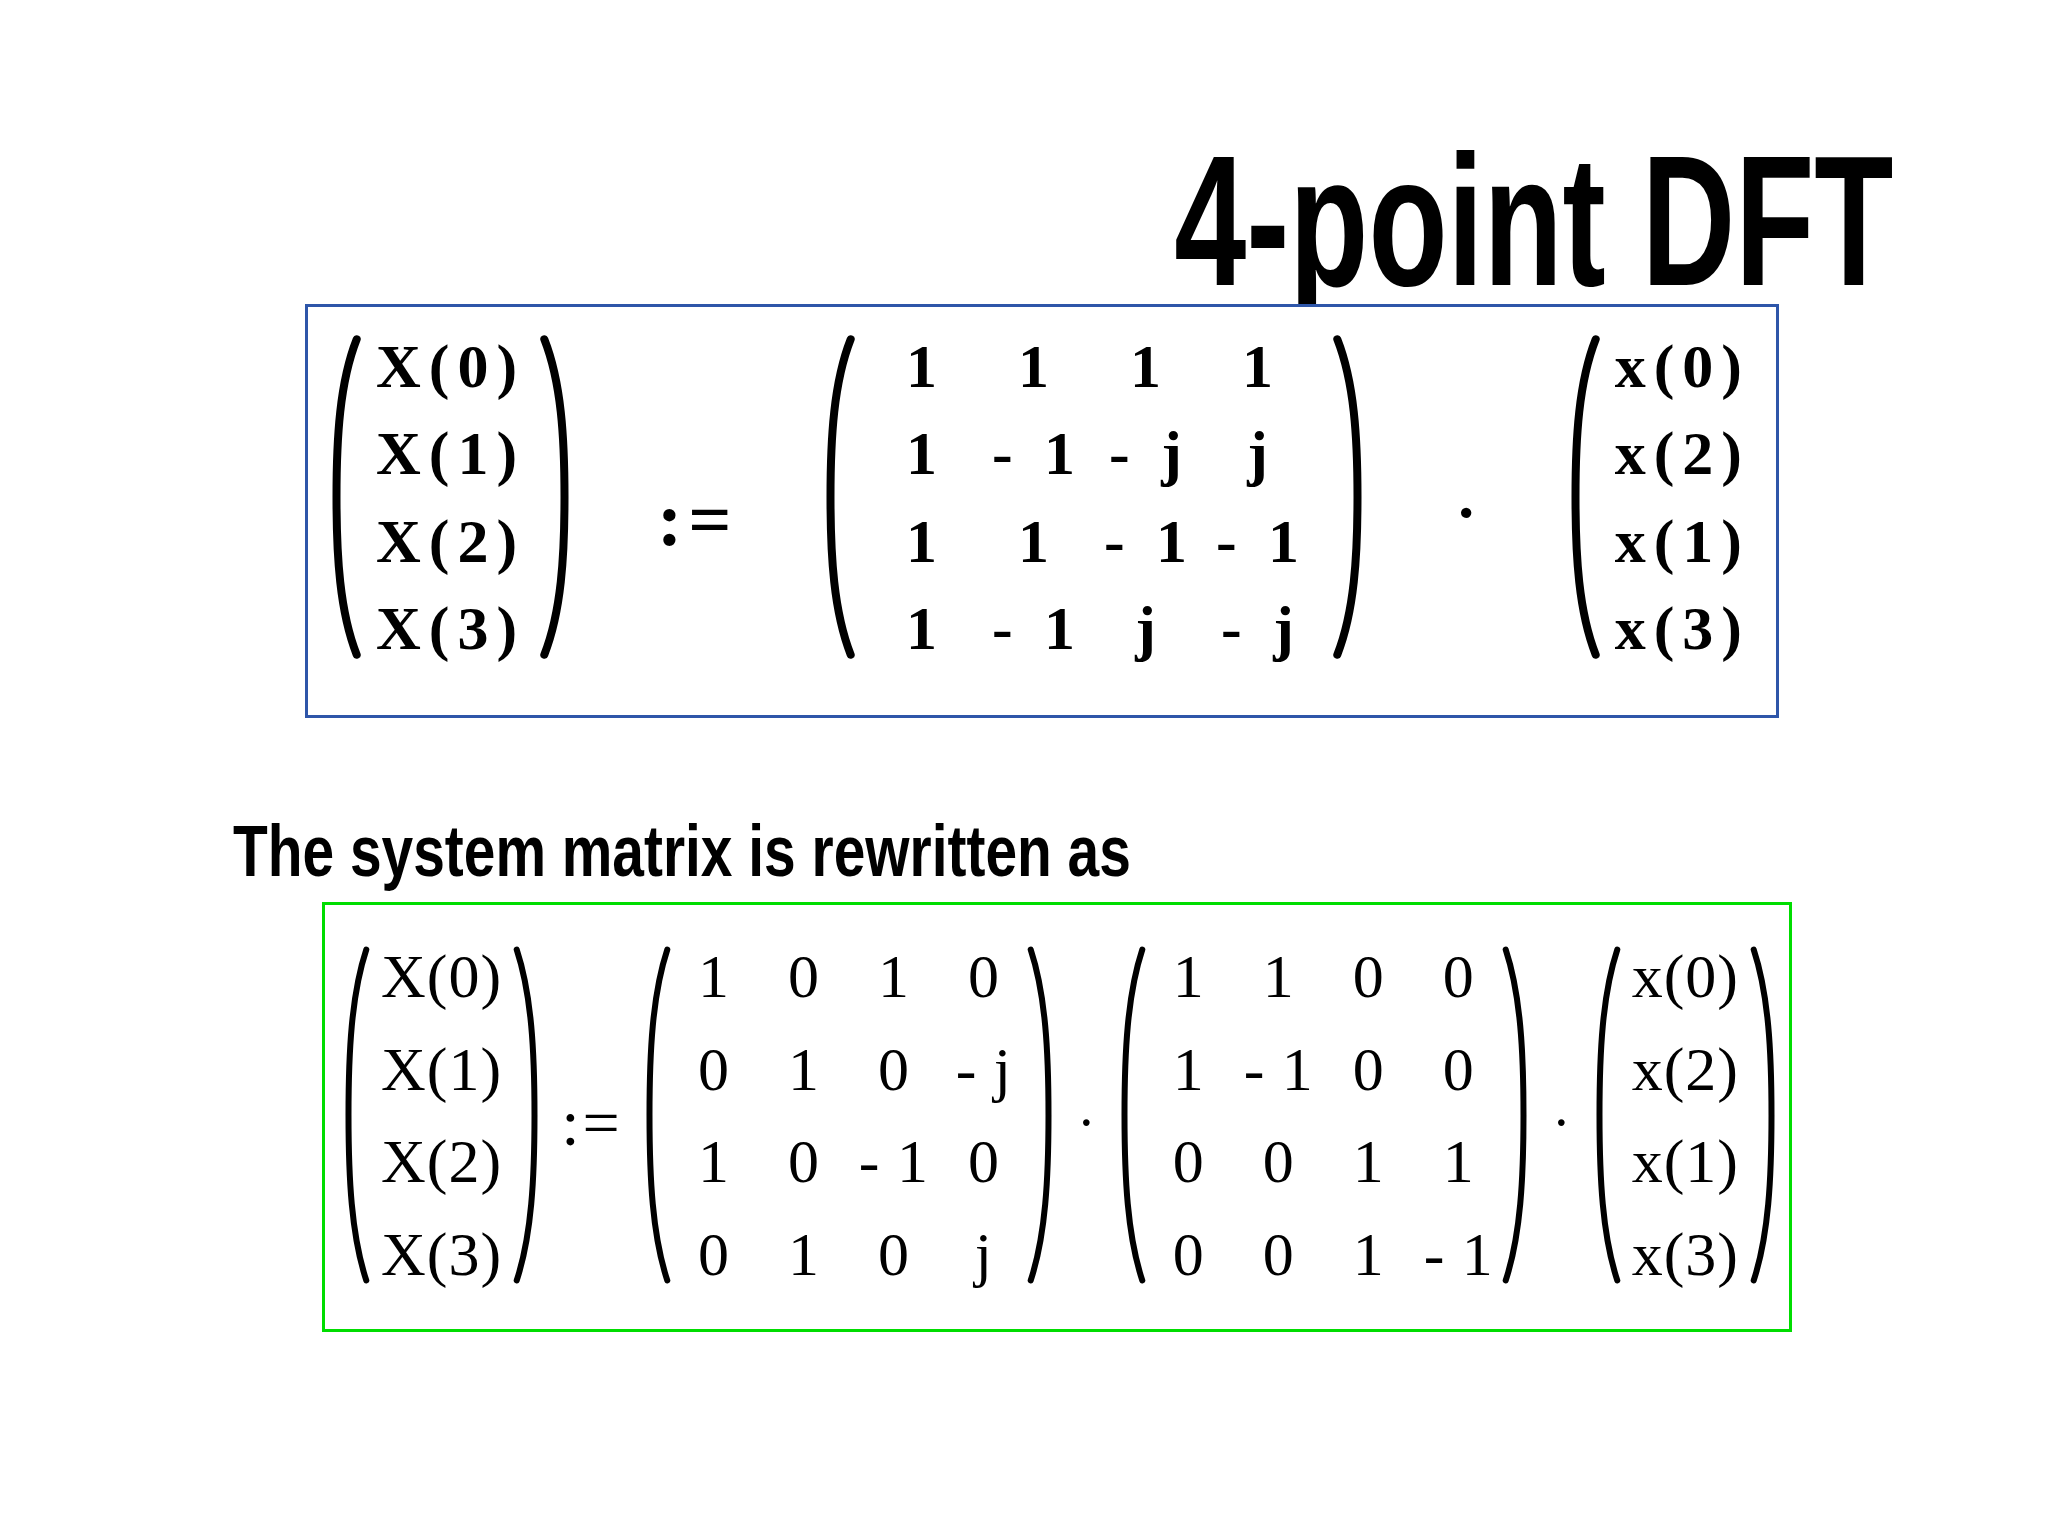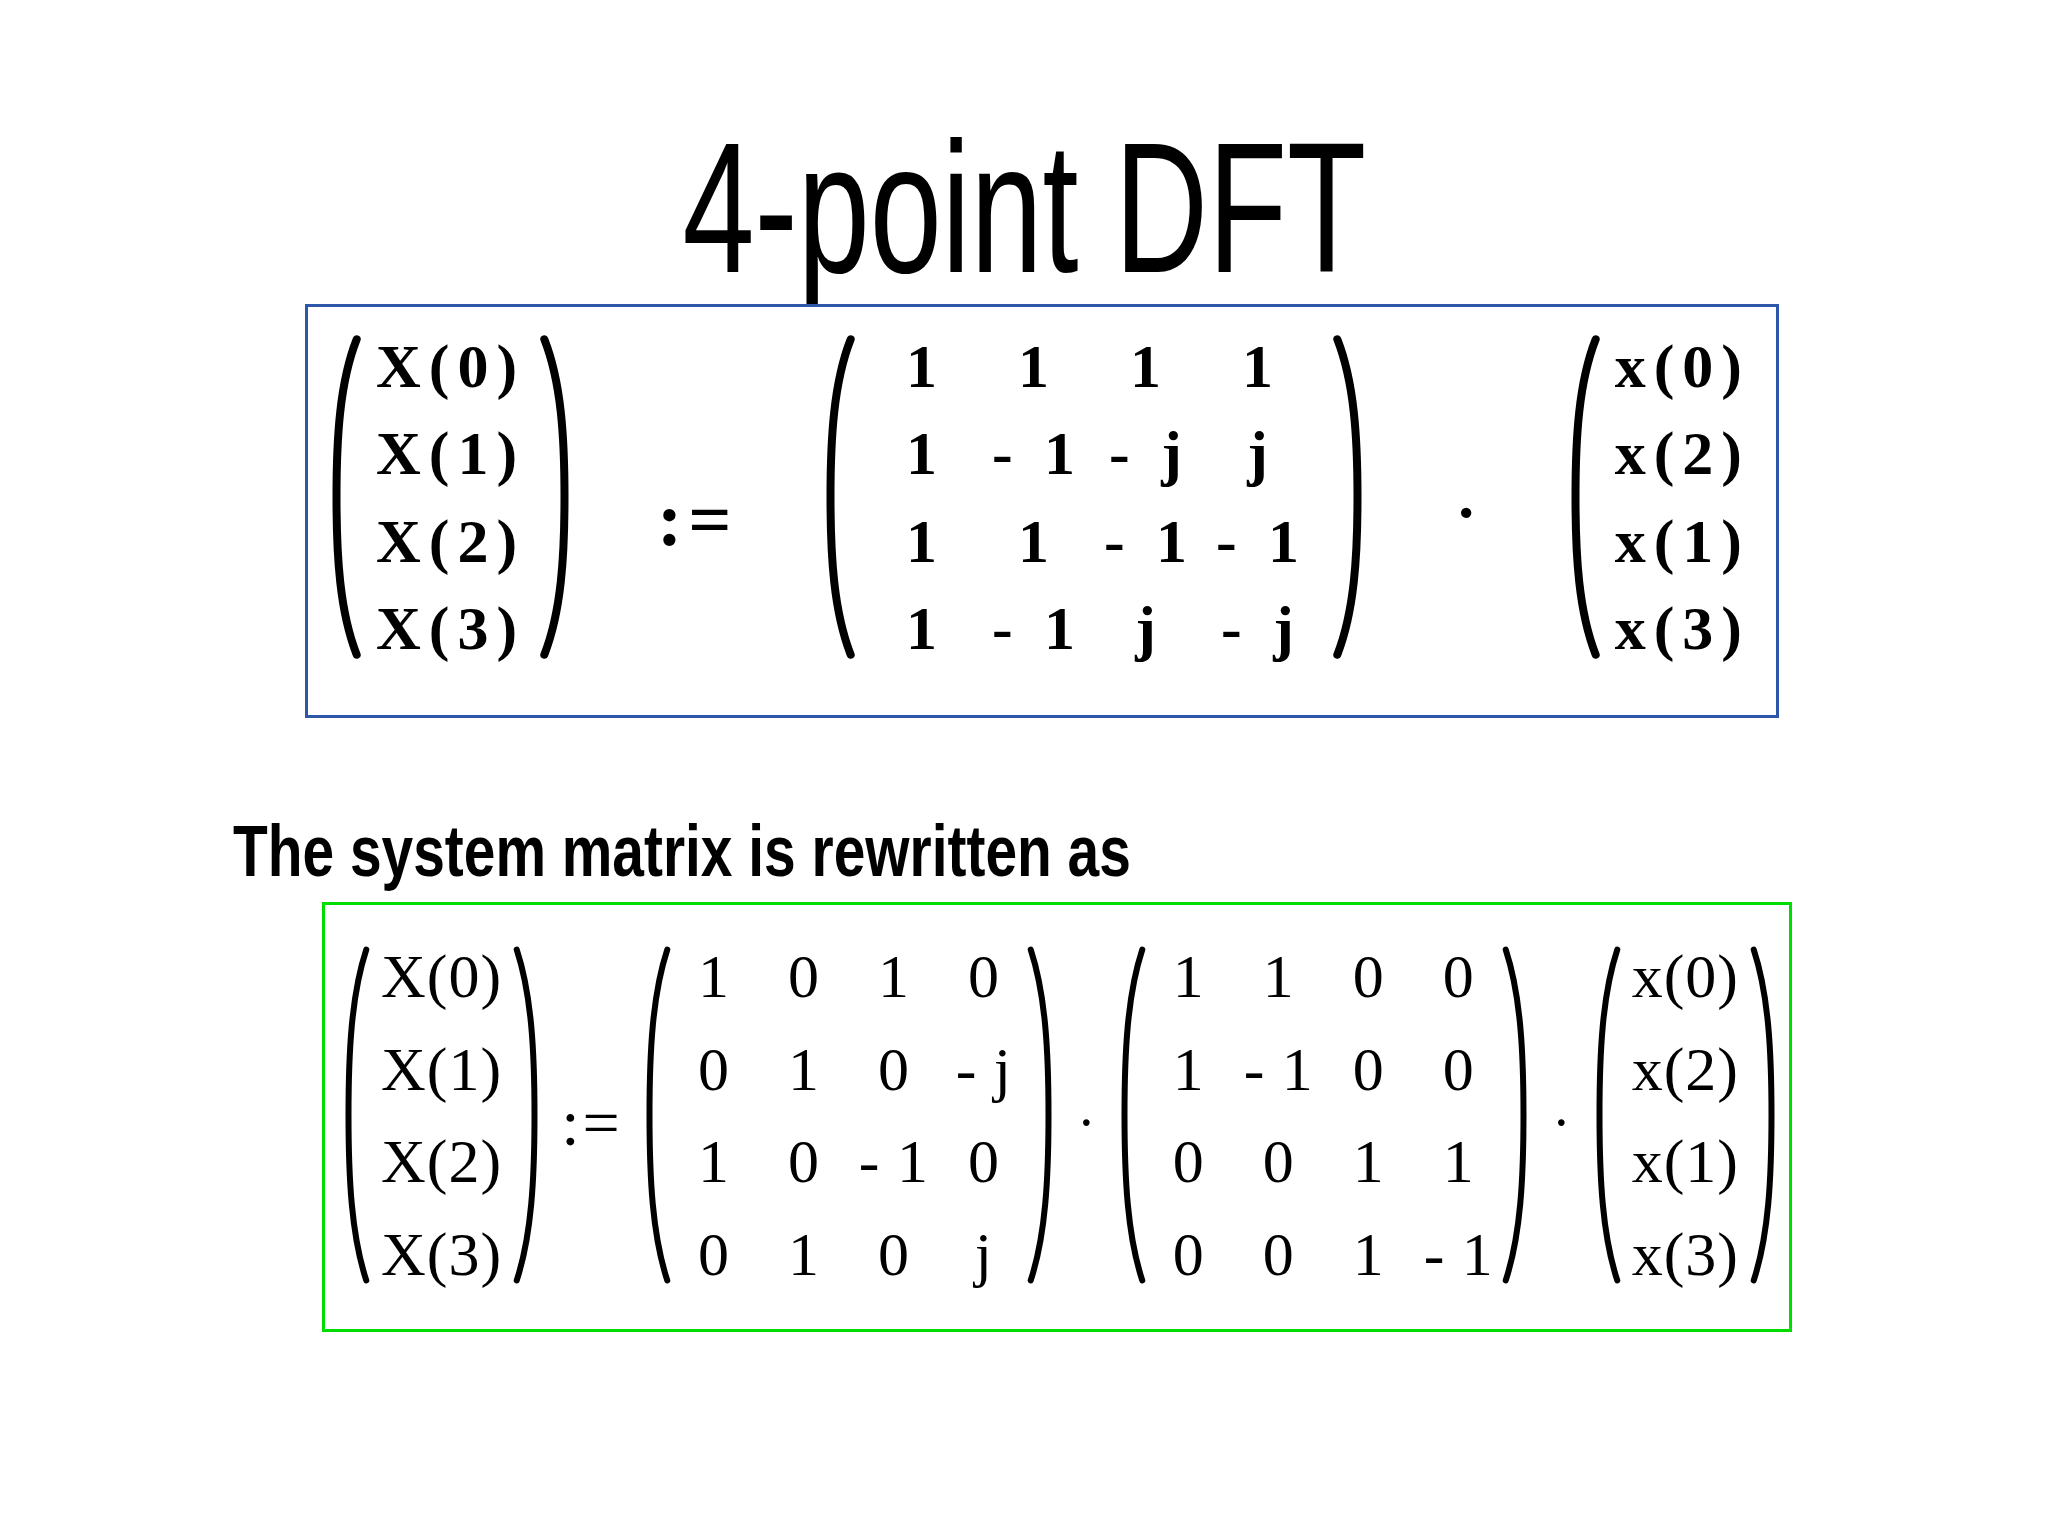--- a/index.html
+++ b/index.html
@@ -1,21 +1,21 @@
 <!DOCTYPE html>
 <html><head>
 <meta charset="utf-8">
 <style>
   html,body{margin:0;padding:0;background:#ffffff;}
   .slide{position:relative;width:2048px;height:1536px;background:#ffffff;overflow:hidden;
          font-family:"Liberation Serif",serif;color:#000;}
 
   
-  .title{position:absolute;top:116px;left:0;width:100%;text-align:center;
-         font-family:"Liberation Sans",sans-serif;font-weight:400;font-size:185px;line-height:1;}
+  .title{position:absolute;top:129px;left:0;width:100%;text-align:right;
+         font-family:"Liberation Sans",sans-serif;font-weight:700;font-size:185px;line-height:1;}
   .title .squeeze{display:inline-block;transform:scaleX(0.70);transform-origin:center;white-space:nowrap;}
 
   
   .note{position:absolute;left:233px;top:812px;
         font-family:"Liberation Sans",sans-serif;font-weight:700;font-size:72px;line-height:1.1;}
   .note .squeeze{display:inline-block;transform:scaleX(0.79);transform-origin:left center;white-space:nowrap;}
 
   
   .eqbox{position:absolute;box-sizing:border-box;display:flex;align-items:stretch;
          justify-content:space-between;background:#fff;}

